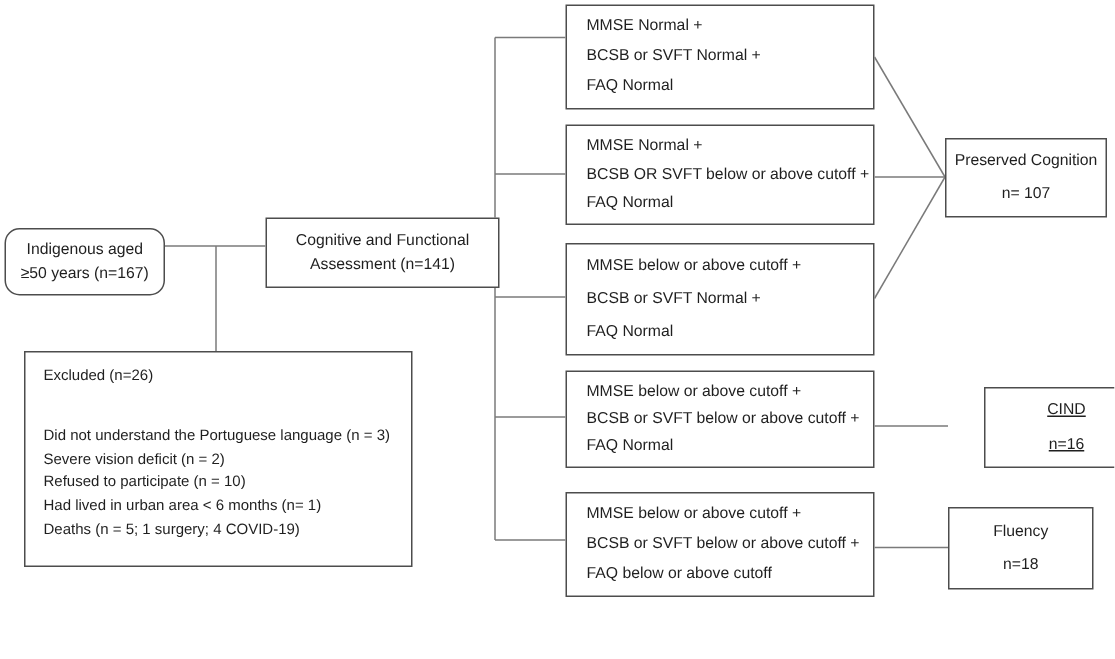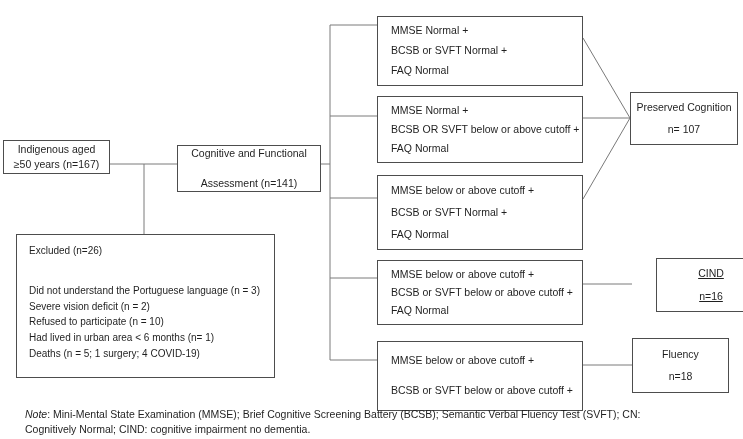--- a/index.html
+++ b/index.html
@@ -28,29 +28,28 @@
     line-height:1.45;
   }
   .center-box{
     display:flex;flex-direction:column;justify-content:center;align-items:center;
     text-align:center;
   }
   .criteria-box{
     display:flex;flex-direction:column;justify-content:space-around;
     padding:4px 2px 4px 13px;
     text-align:left;
-    margin-top:13px;
   }
   .outcome-box{
     display:flex;flex-direction:column;justify-content:space-evenly;align-items:center;
     text-align:center;
   }
   
-  #box-population{left:3px;top:140px;width:107px;height:34px;}
-  #box-assessment{left:177px;top:145px;width:144px;height:47px;justify-content:space-between;}
+  #box-population{left:3px;top:152px;width:107px;height:45px;border-radius:10px;}
+  #box-assessment{left:177px;top:145px;width:156px;height:47px;}
   #box-excluded{left:16px;top:234px;width:259px;height:144px;padding:8px 19px 6px 12px;font-size:10px;line-height:1.58;}
   #box-excluded .excluded-gap{height:24px;}
   #box-excluded div{white-space:nowrap;}
   #box-criteria-1{left:377px;top:3px;width:206px;height:70px;}
   #box-criteria-2{left:377px;top:83px;width:206px;height:67px;}
   #box-criteria-3{left:377px;top:162px;width:206px;height:75px;}
   #box-criteria-4{left:377px;top:247px;width:206px;height:65px;}
   #box-criteria-5{left:377px;top:328px;width:206px;height:70px;}
   #box-preserved{left:630px;top:92px;width:108px;height:53px;}
   #box-cind{left:656px;top:258px;width:110px;height:54px;text-decoration:underline;}
@@ -123,34 +122,32 @@
 
   <div id="box-criteria-4" class="box criteria-box">
     <div>MMSE below or above cutoff +</div>
     <div>BCSB or SVFT below or above cutoff +</div>
     <div>FAQ Normal</div>
   </div>
 
   <div id="box-criteria-5" class="box criteria-box">
     <div>MMSE below or above cutoff +</div>
     <div>BCSB or SVFT below or above cutoff +</div>
+    <div>FAQ below or above cutoff</div>
   </div>
 
   <div id="box-preserved" class="box outcome-box">
     <div>Preserved Cognition</div>
     <div>n= 107</div>
   </div>
 
   <div id="box-cind" class="box outcome-box">
     <div>CIND</div>
     <div>n=16</div>
   </div>
 
   <div id="box-dementia" class="box outcome-box">
     <div>Fluency</div>
     <div>n=18</div>
   </div>
 
-  <div id="note">
-    <span class="note-prefix">Note</span><span>: Mini-Mental State Examination (MMSE); Brief Cognitive Screening Battery (BCSB); Semantic Verbal Fluency Test (SVFT); CN: Cognitively Normal; CIND: cognitive impairment no dementia.</span>
-  </div>
 
 </div>
 
 </body></html>

